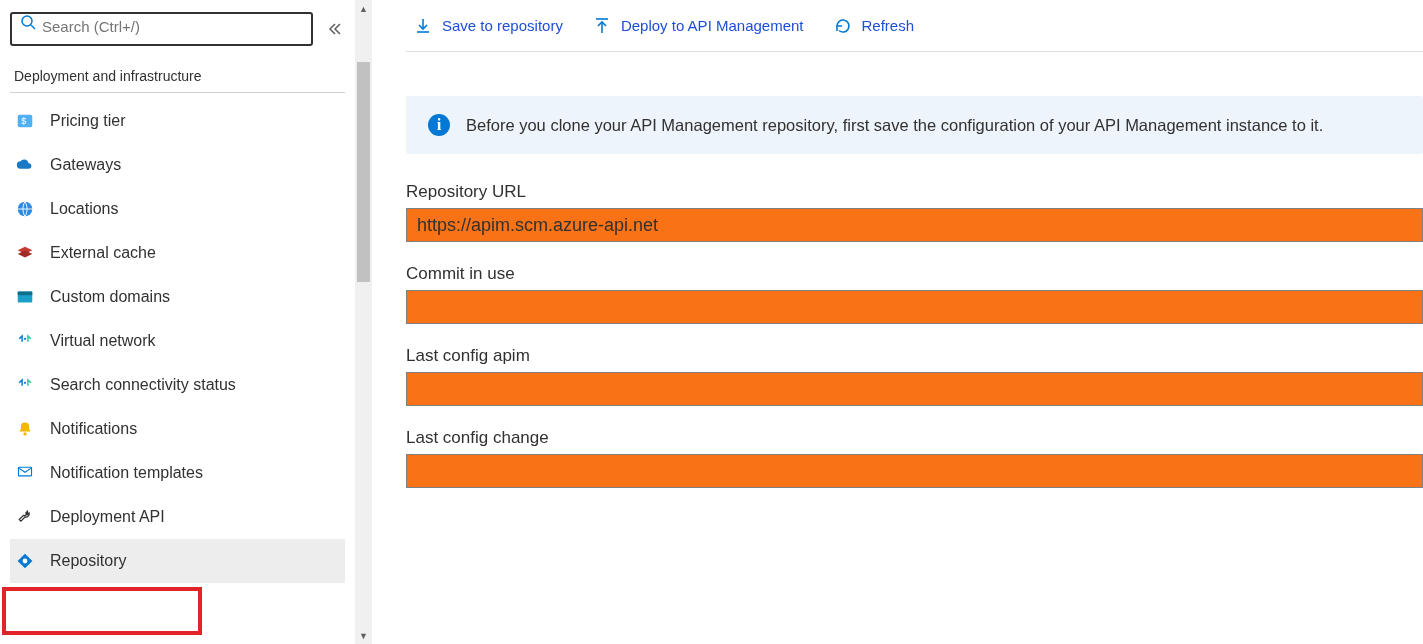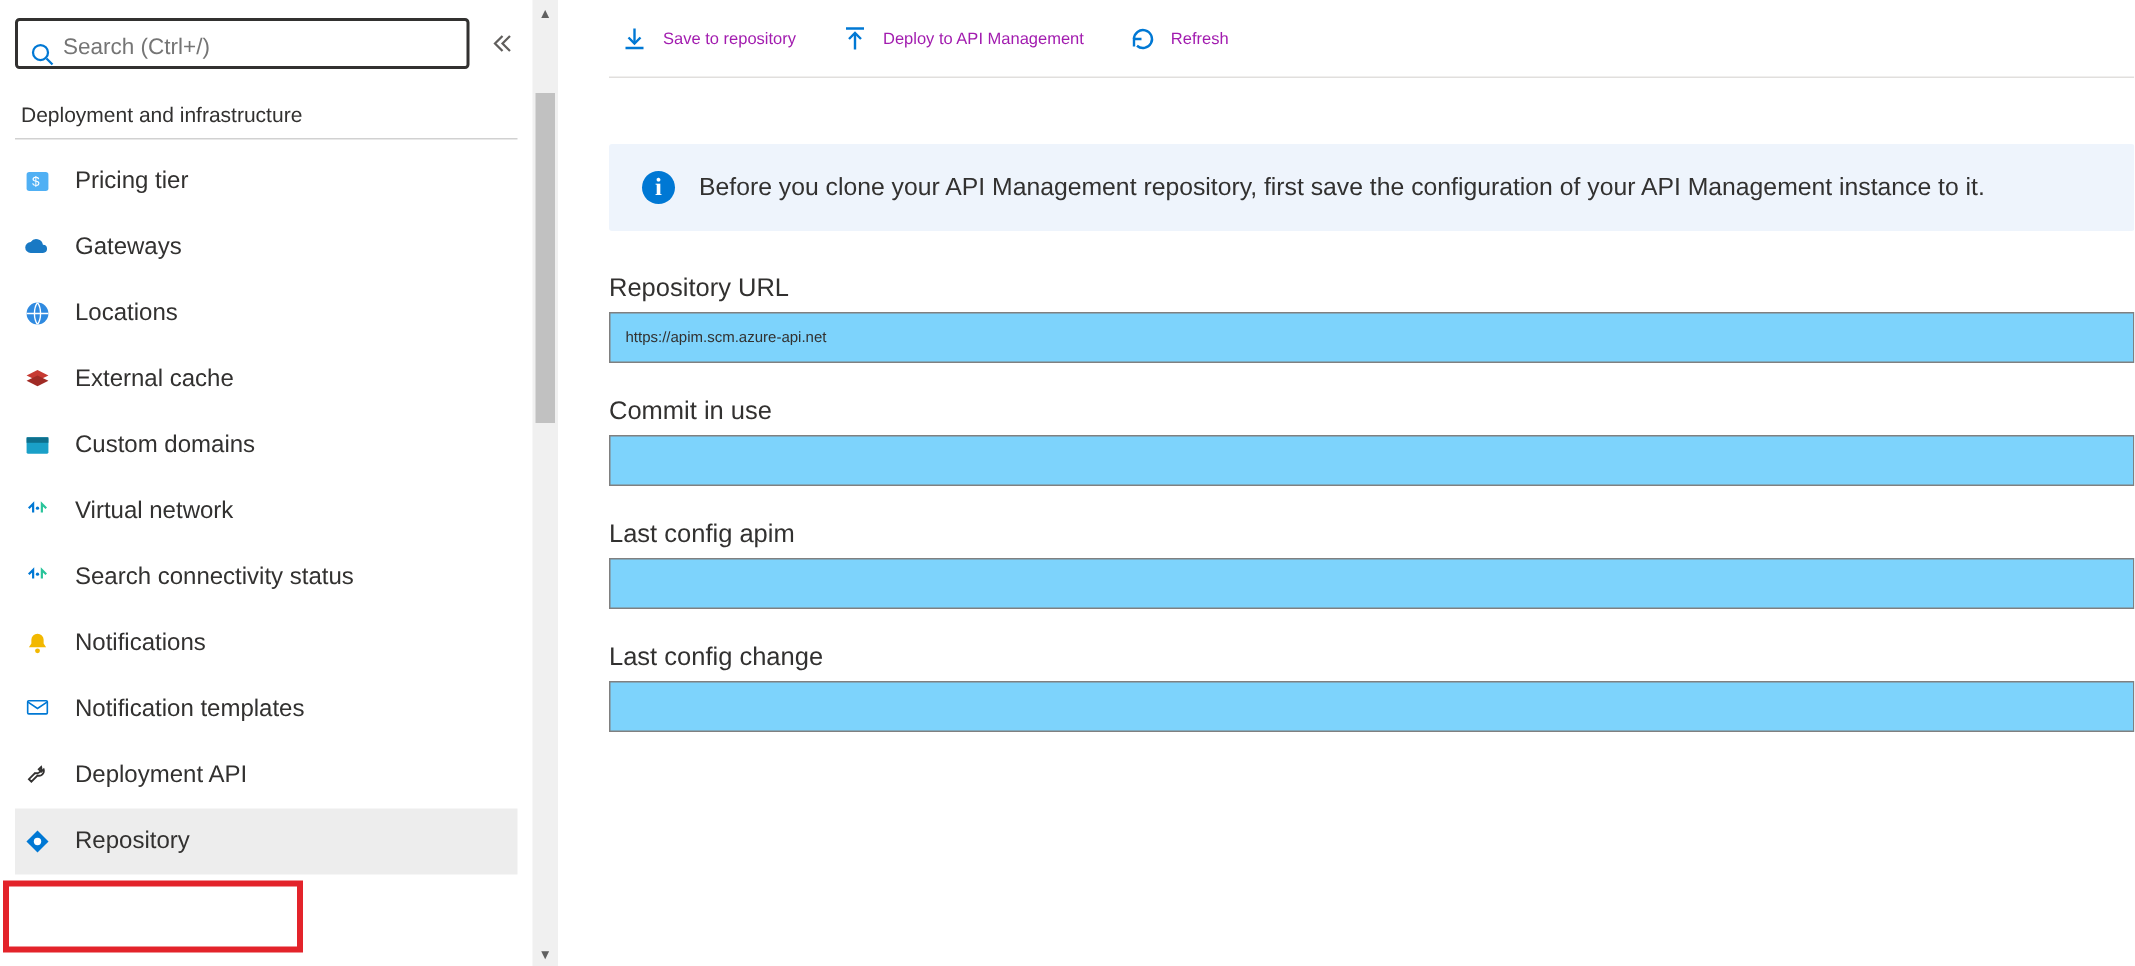--- a/index.html
+++ b/index.html
@@ -25,21 +25,21 @@
     position: relative;
   }
   .search-wrap {
     display: flex;
     align-items: center;
     gap: 10px;
   }
   .search-box {
     flex: 1;
     display: flex;
-    align-items: flex-end;
+    align-items: flex-start;
     border: 2px solid #323130;
     border-radius: 3px;
     height: 34px;
     padding: 0 8px;
   }
   .search-box .icon { color: #0078d4; width:16px; height:16px; display:flex; align-items:center; }
   .search-box input {
     border: none;
     outline: none;
     flex: 1;
@@ -132,22 +132,22 @@
     align-items: center;
     gap: 26px;
     height: 52px;
     border-bottom: 1px solid #e1dfdd;
     padding: 0 6px;
   }
   .toolbar-item {
     display: flex;
     align-items: center;
     gap: 10px;
-    font-size: 11px;
-    color: #a21caf;
+    font-size: 15px;
+    color: #1d4ed8;
     cursor: pointer;
     padding: 4px 2px;
   }
   .toolbar-item .tb-icon { color: #0078d4; width:18px; height:18px; display:flex; align-items:center; }
 
   .info-banner {
     margin: 44px 0 28px 0;
     background: #eef4fc;
     padding: 18px 22px;
     display: flex;
@@ -172,24 +172,24 @@
 
   .form-row { margin-bottom: 22px; }
   .form-label {
     font-size: 17px;
     margin-bottom: 6px;
     color: #323130;
   }
   .form-field {
     width: 100%;
     height: 34px;
-    background: #7dd3fc;
+    background: #f97316;
     border: 1px solid #808080;
     padding: 0 10px;
-    font-size: 10px;
+    font-size: 18px;
     color: #323130;
     display: flex;
     align-items: center;
   }
 </style>
 </head>
 <body>
 
 <div class="root">
 

